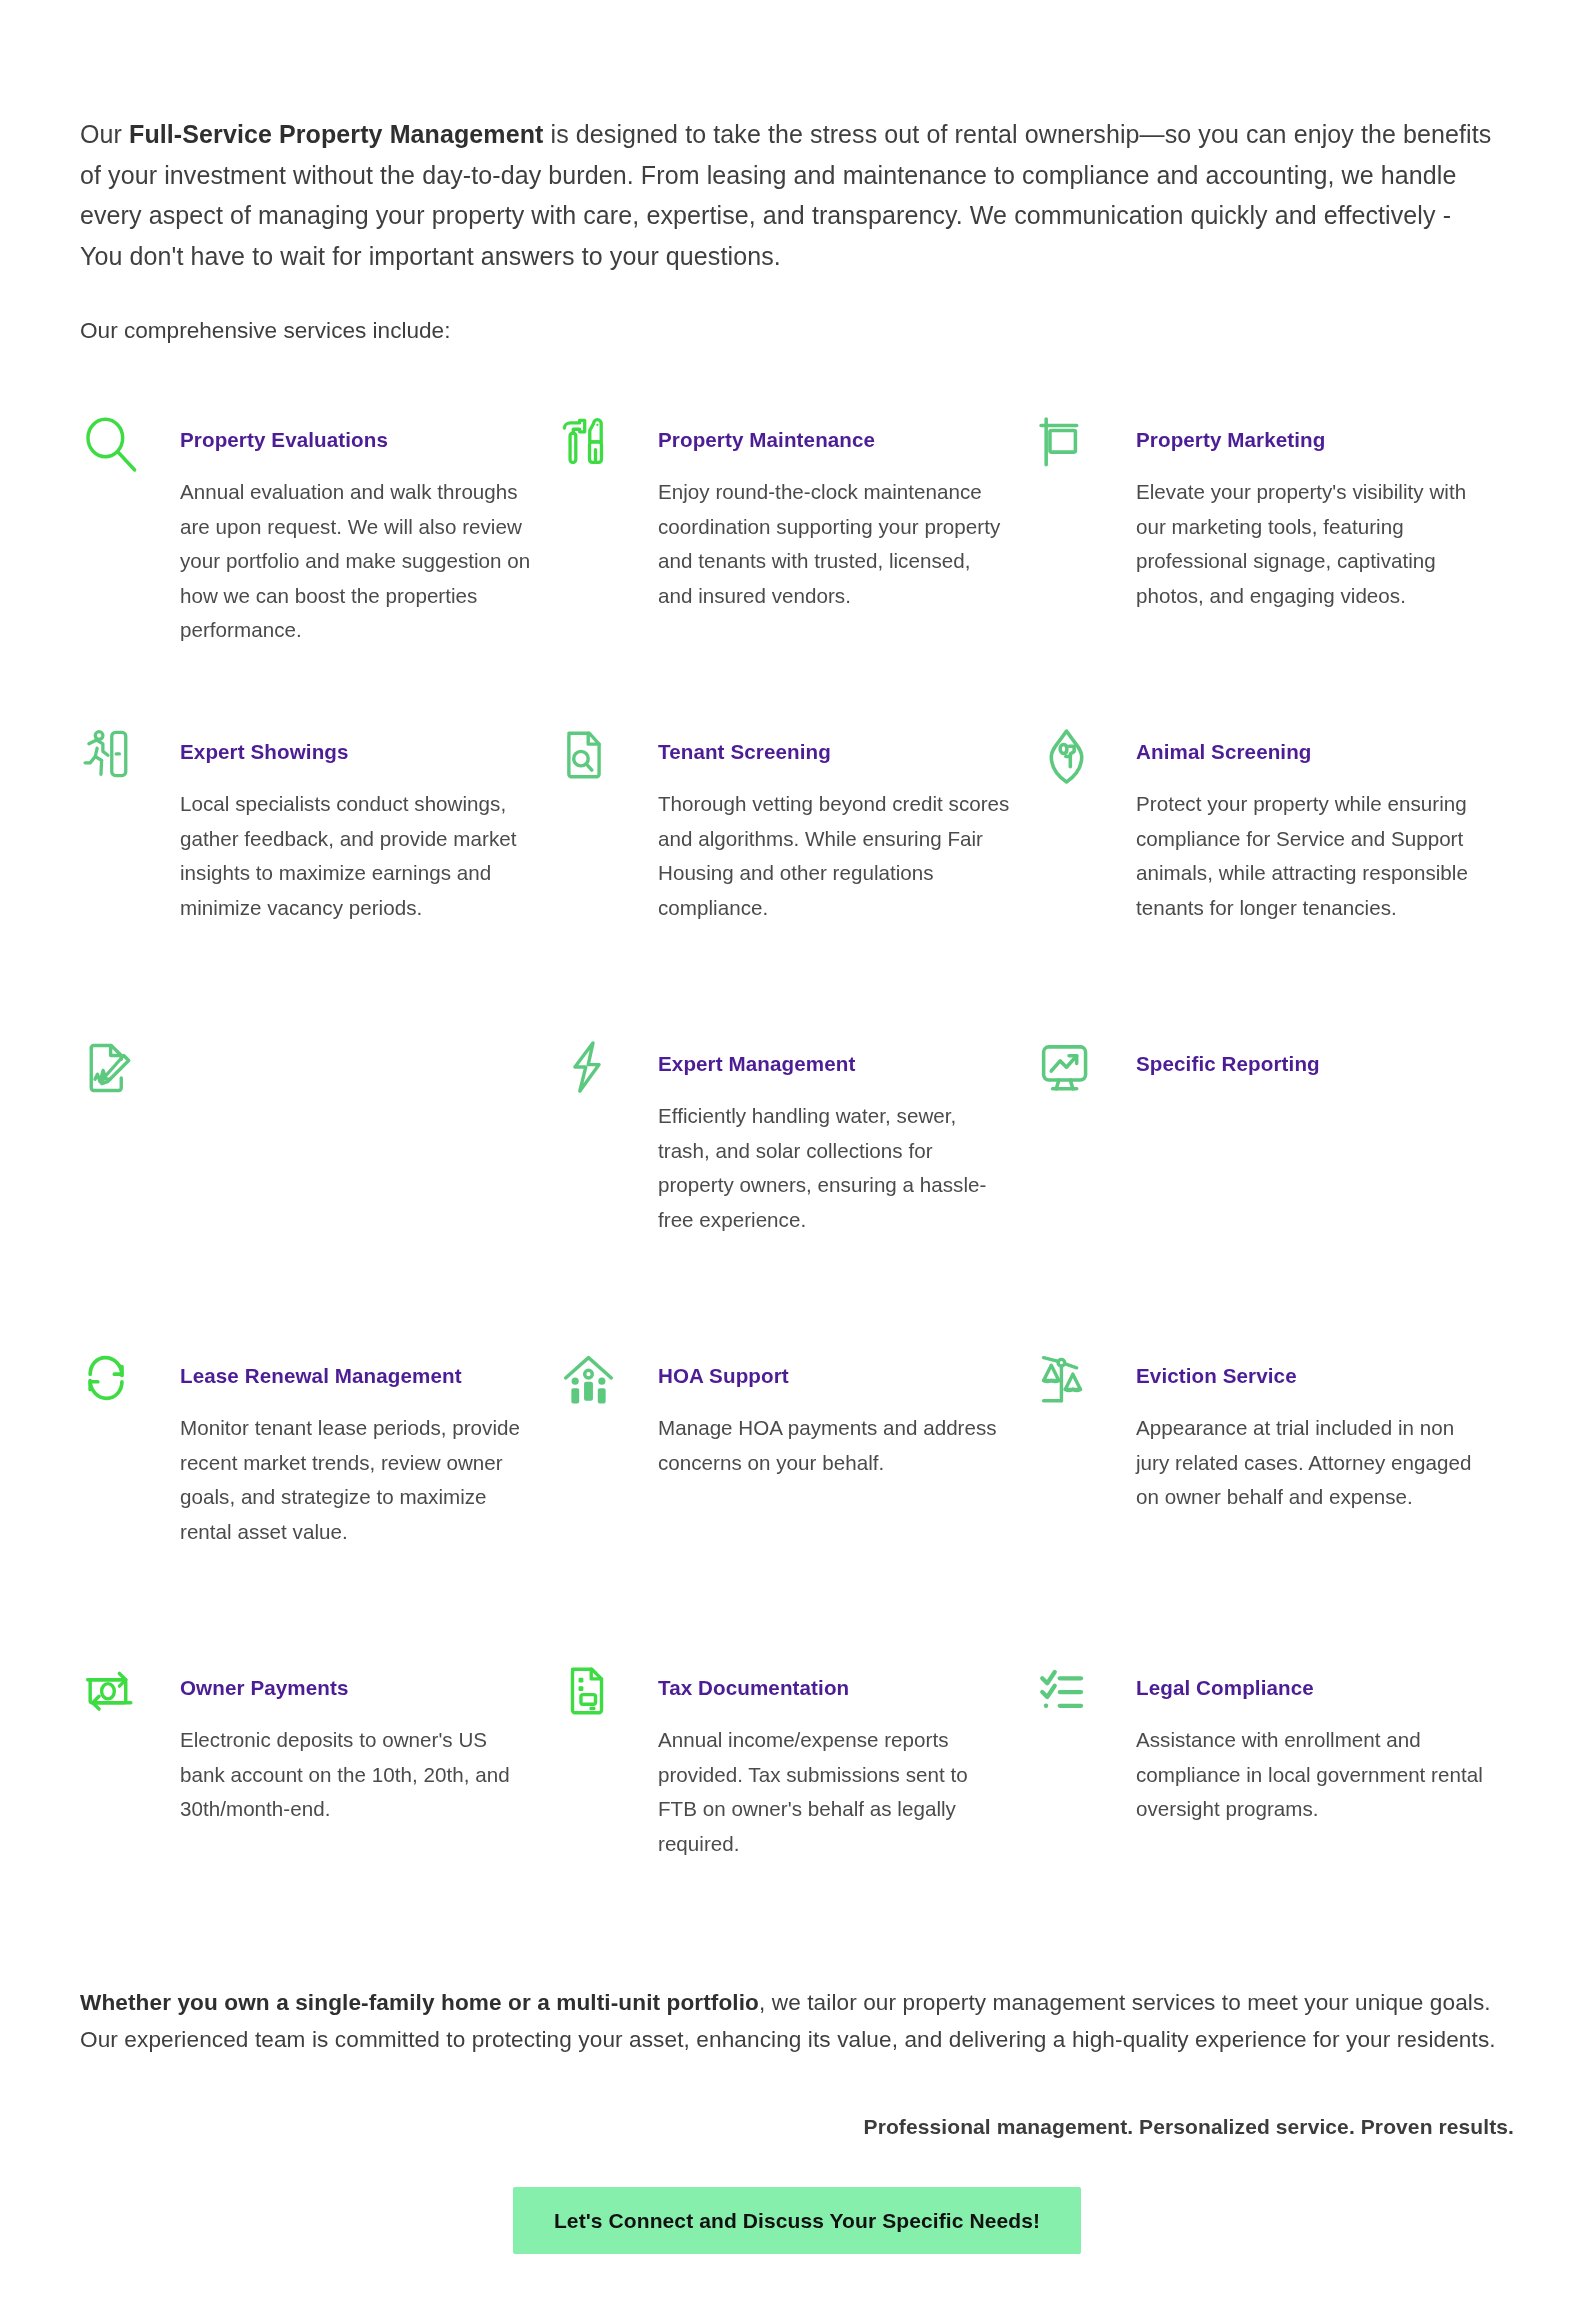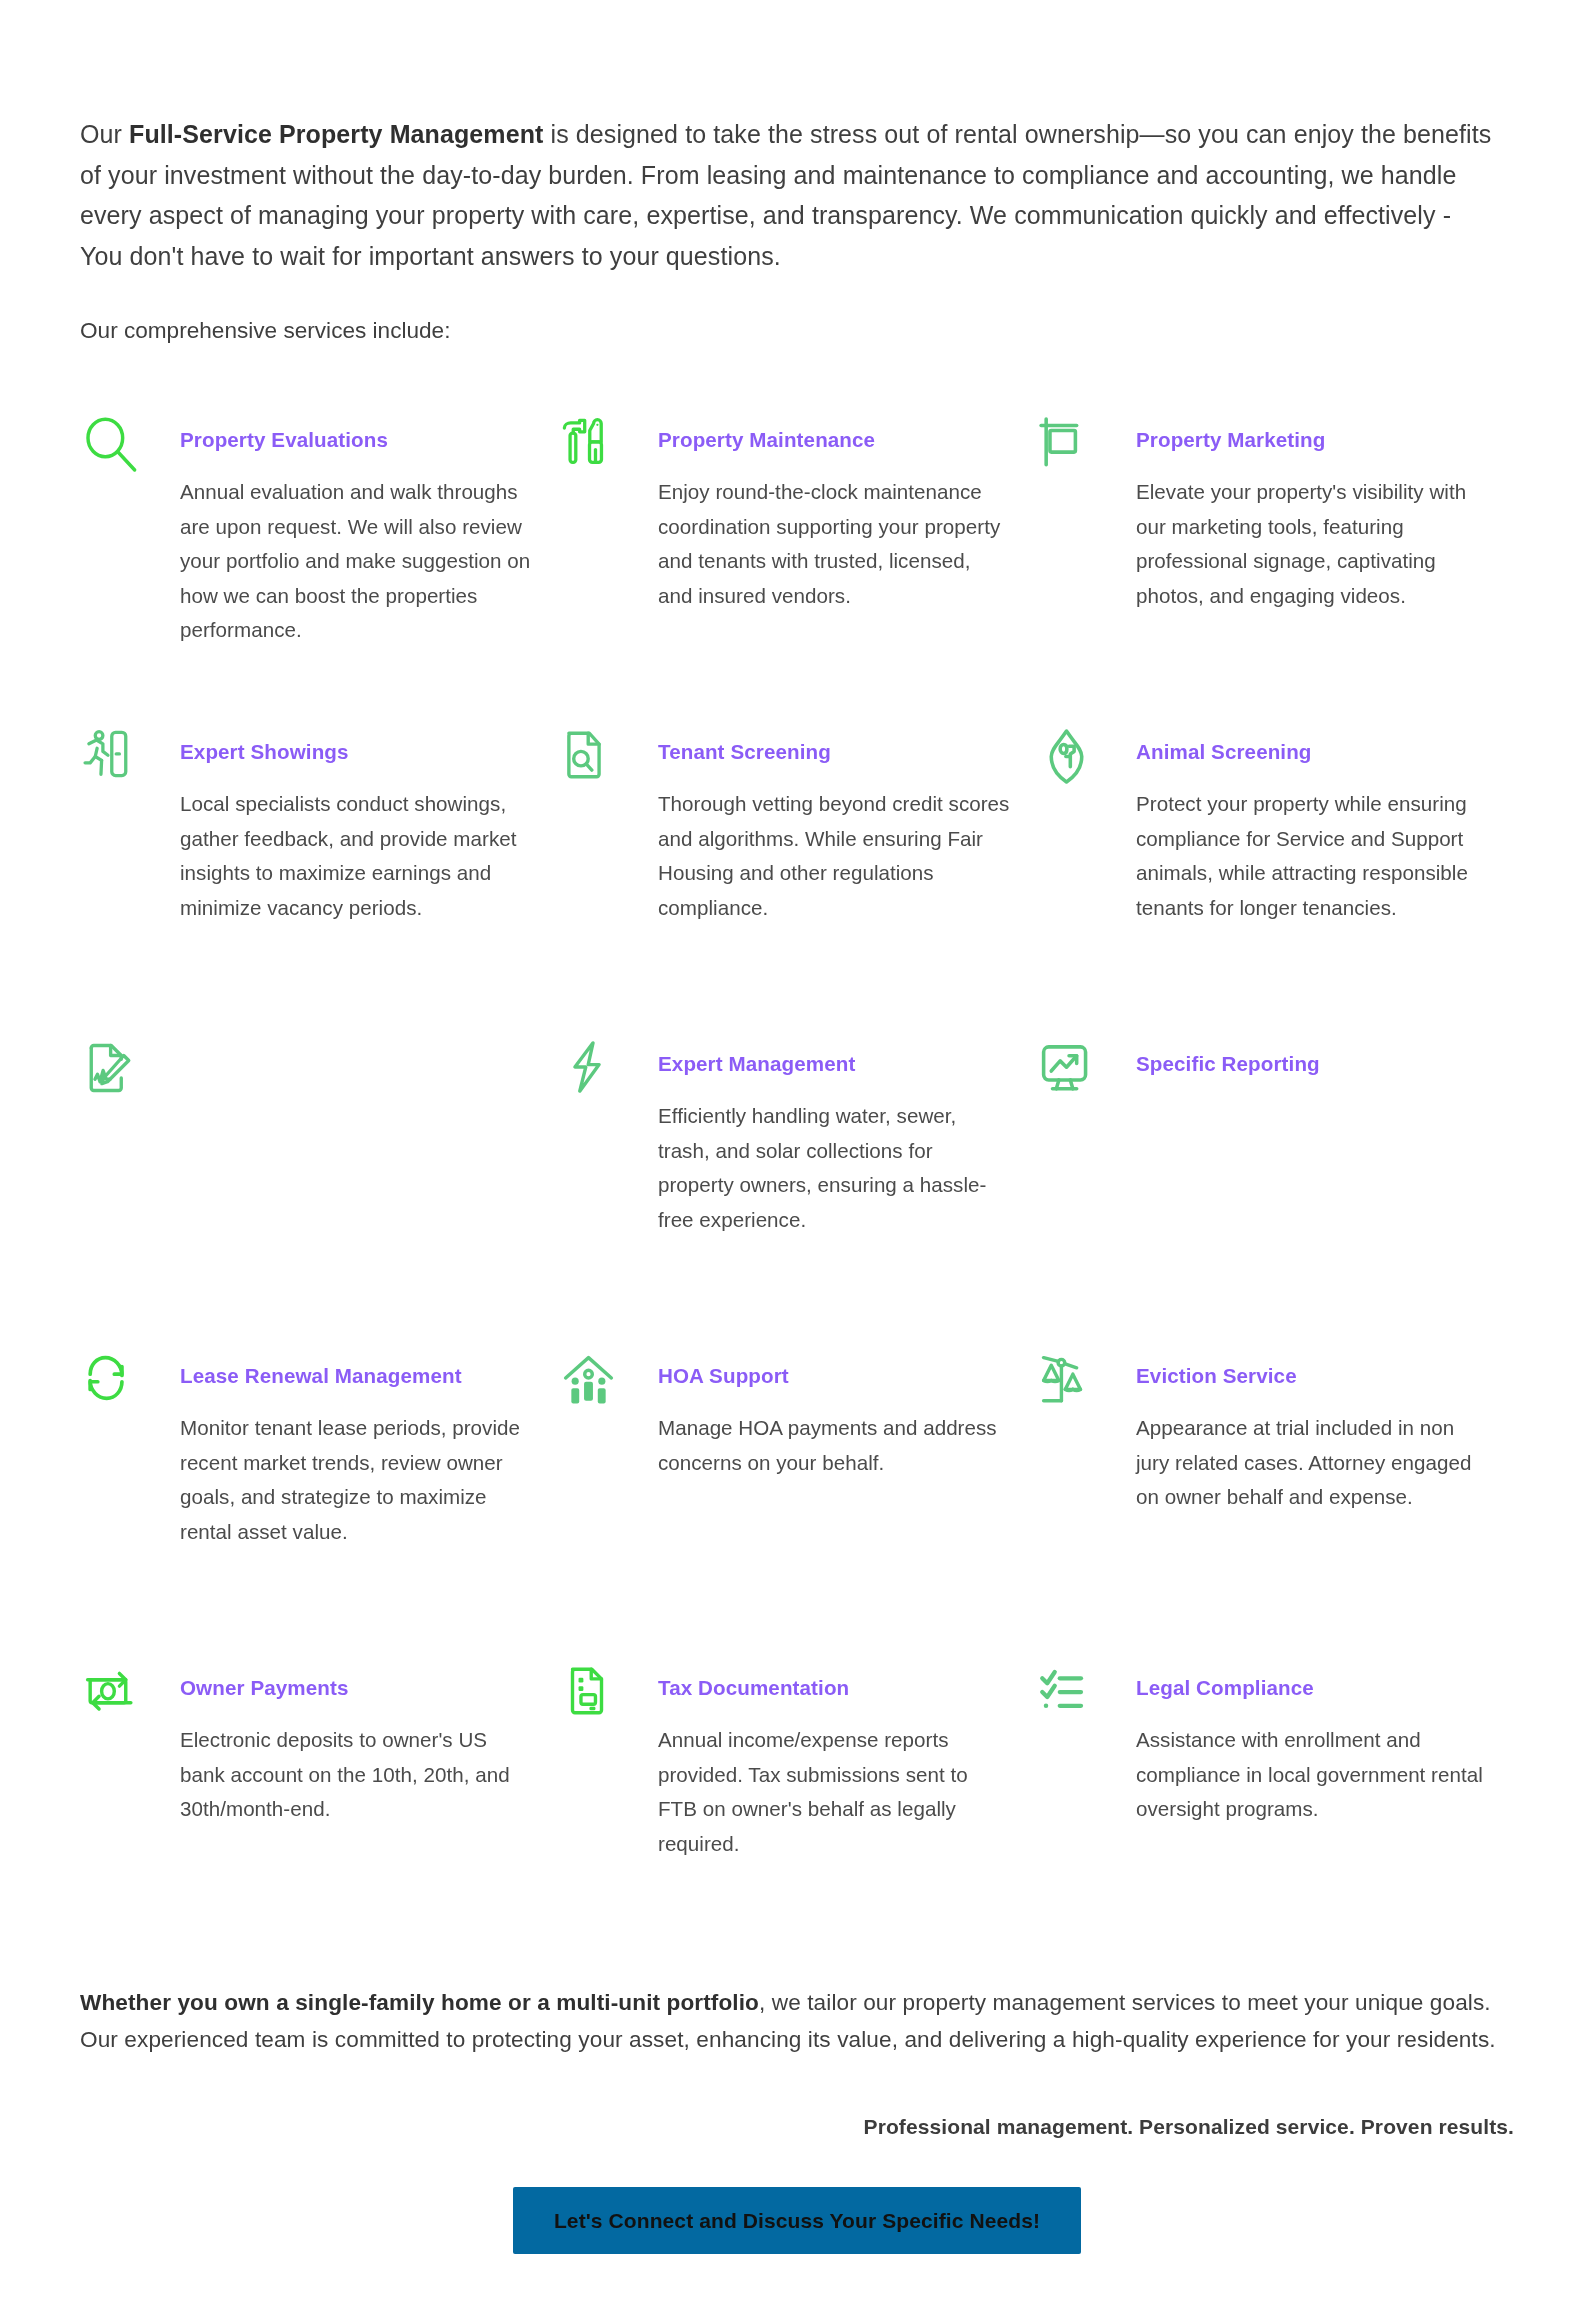--- a/index.html
+++ b/index.html
@@ -61,21 +61,21 @@
     justify-content: flex-start;
     padding-top: 1.3px;
   }
   .svc-icon svg { display: block; }
 
   .svc-body { padding-top: 14.6px; }
 
   .svc-title {
     font-size: 20.6px;
     font-weight: 700;
-    color: #8b5cf6;
+    color: #4c1d95;
     line-height: 1.2;
     letter-spacing: 0.1px;
     white-space: nowrap;
   }
 
   .svc-desc {
     margin-top: 22.6px;
     font-size: 20.6px;
     line-height: 1.68;
     color: #4b4b4b;
@@ -106,21 +106,21 @@
   }
 
   .cta-wrap {
     margin-top: 48px;
     display: flex;
     justify-content: center;
     padding-bottom: 60px;
   }
 
   .cta-button {
-    background: #0369a1;
+    background: #86efac;
     color: #111111;
     border: none;
     font-family: "Liberation Sans", sans-serif;
     font-size: 21px;
     font-weight: 700;
     letter-spacing: 0.1px;
     padding: 22px 41px;
     border-radius: 2px;
     cursor: pointer;
     line-height: 1.1;

